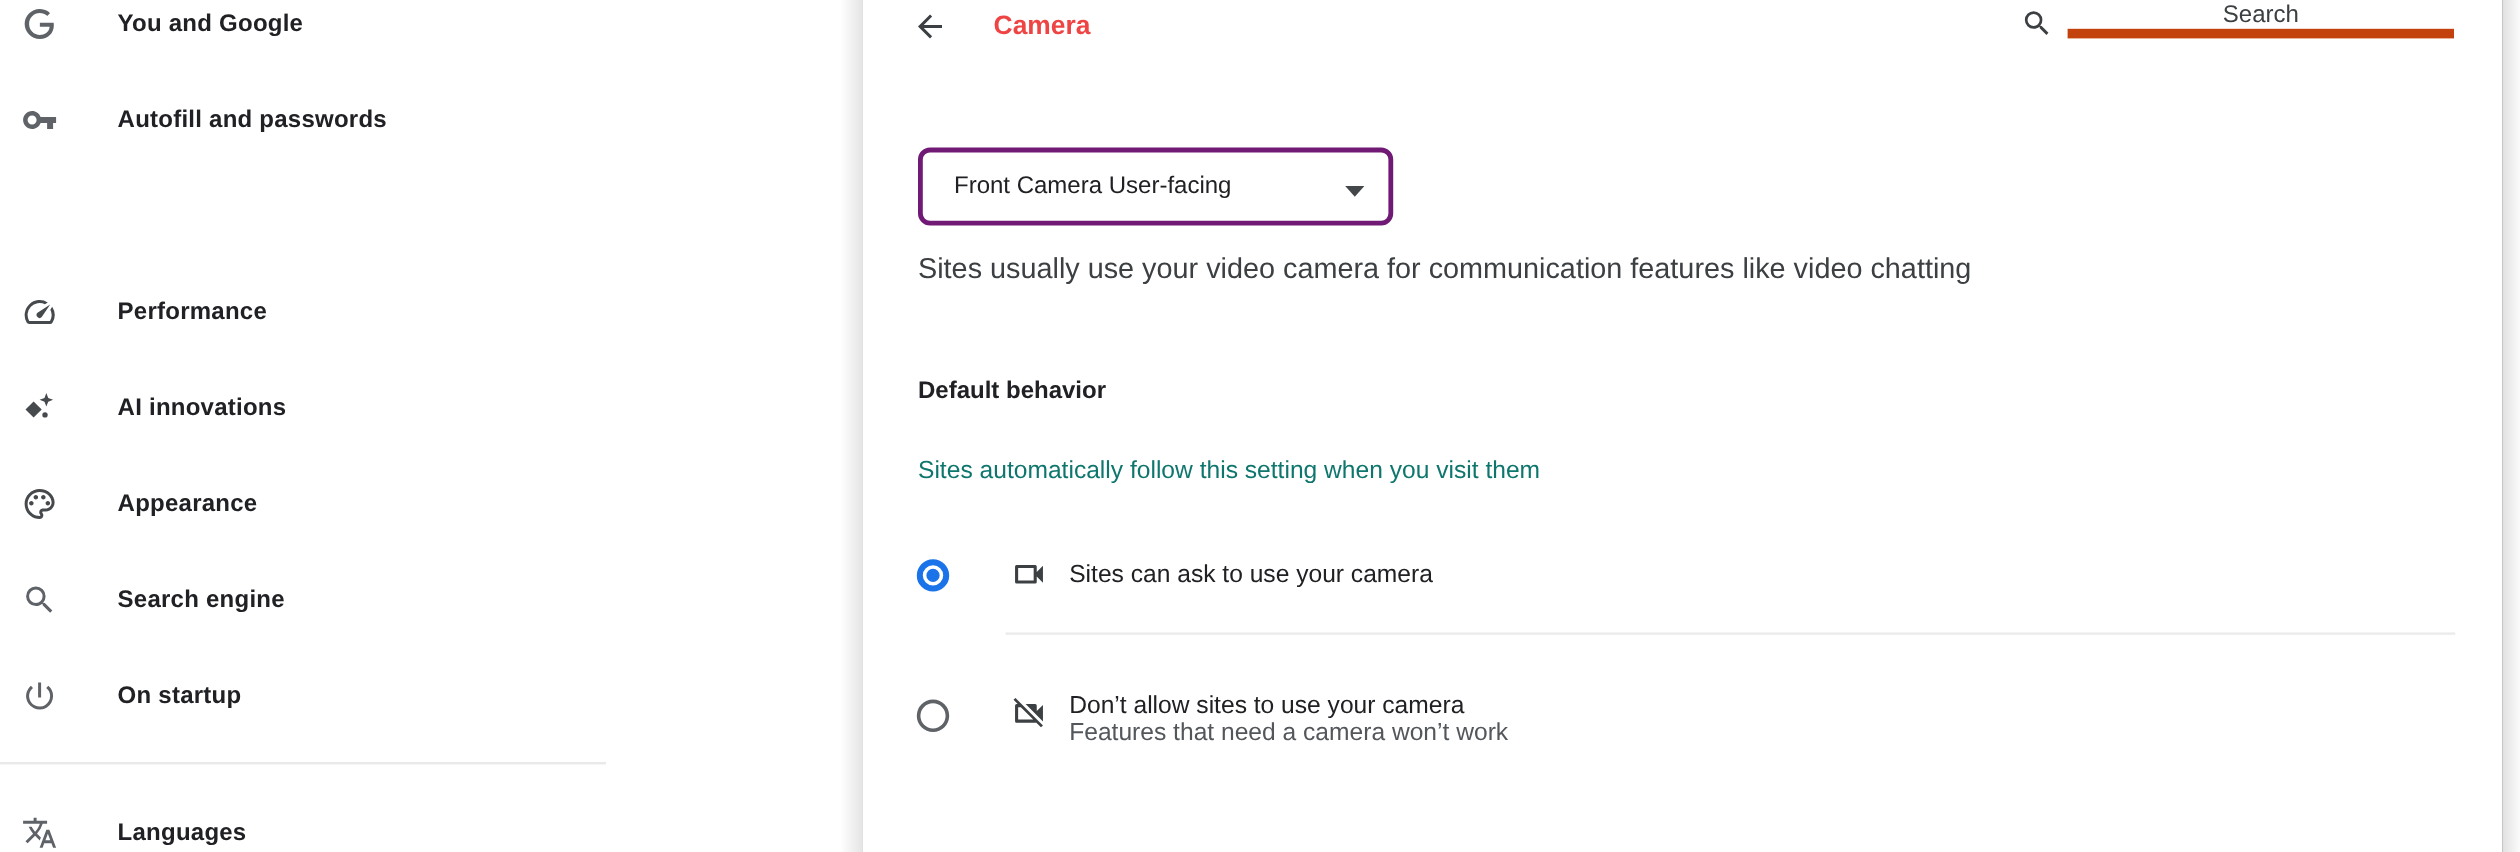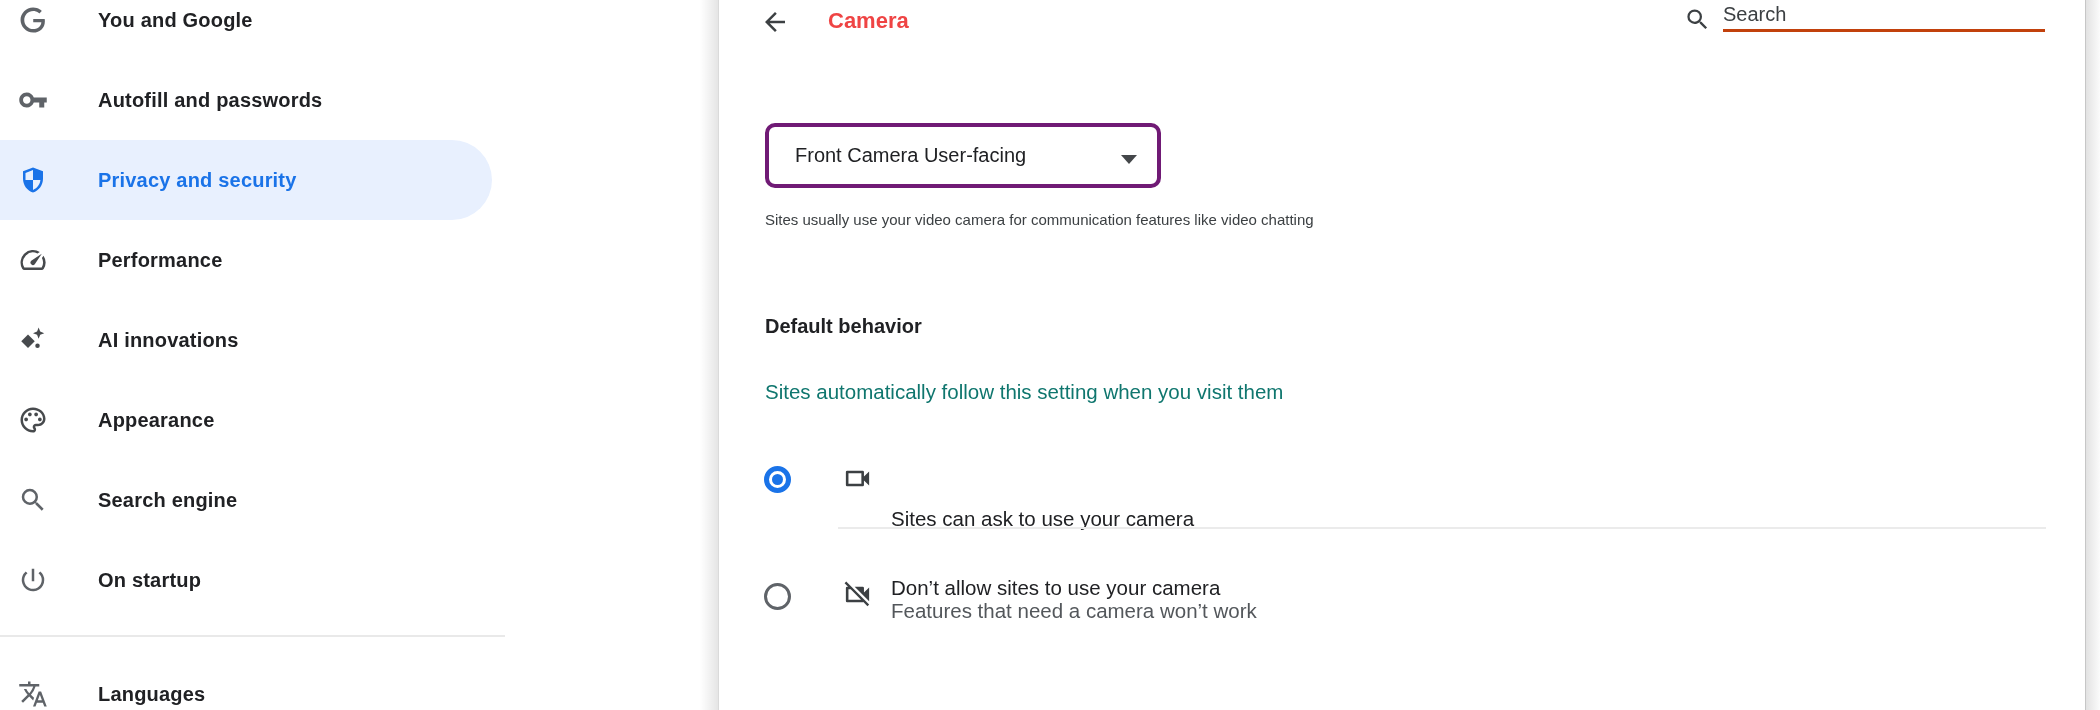--- a/index.html
+++ b/index.html
@@ -34,52 +34,52 @@
   .back-btn { position:absolute; left:758px; top:5px; width:34px; height:34px; cursor:pointer;
               display:flex; align-items:center; justify-content:center; }
   .page-title { position:absolute; left:828px; top:8px; font-size:22px; font-weight:bold; color:#ef4444; }
 
   
   .search-wrap { position:absolute; left:1680px; top:0; width:366px; height:40px; }
   .search-wrap .s-icon { position:absolute; left:4px; top:6px; width:27px; height:27px; }
   .search-input {
     position:absolute; left:43px; top:0; width:322px; height:32px;
     border:none; outline:none; background:transparent;
-    border-bottom:3px solid #c2410c;
-    font-family:"Liberation Sans", sans-serif; font-size:20px; color:#202124;
+    border-bottom:8px solid #c2410c;
+    font-family:"Liberation Sans", sans-serif; font-size:20px; color:#202124;text-align:center;
   }
   .search-input::placeholder { color:#3c4043; opacity:1; }
 
   
   .device-select {
     position:absolute; left:765px; top:123px; width:396px; height:65px;
     border:4px solid #701a75; border-radius:10px; background:#fff; cursor:pointer;
     display:flex; align-items:center;
   }
   .device-select .sel-text { margin-left:26px; font-size:20px; color:#202124; }
   .device-select .caret {
     position:absolute; right:20px; top:28px; width:0; height:0;
     border-left:8px solid transparent; border-right:8px solid transparent;
     border-top:9px solid #44474a;
   }
-  .device-caption { position:absolute; left:765px; top:211px; font-size:15px; color:#3c4043;text-align:center; }
+  .device-caption { position:absolute; left:765px; top:211px; font-size:24px; color:#3c4043;text-align:center; }
 
   .section-heading { position:absolute; left:765px; top:315px; font-size:20px; font-weight:bold; color:#202124; }
   .section-sub { position:absolute; left:765px; top:380px; font-size:20.5px; color:#0f766e; }
 
   
   .radio { position:absolute; left:764px; width:27px; height:27px; border-radius:50%; cursor:pointer; }
   .radio.on { top:466px; border:5px solid #1a73e8; }
   .radio.on .dot { position:absolute; left:50%; top:50%; width:11px; height:11px; margin:-5.5px 0 0 -5.5px;
                    border-radius:50%; background:#1a73e8; }
   .radio.off { top:583px; border:3px solid #5f6368; }
 
   .opt-icon1 { position:absolute; left:842px; top:463px; width:31px; height:31px; }
   .opt-icon2 { position:absolute; left:842px; top:579px; width:31px; height:31px; }
-  .opt-label1 { position:absolute; left:891px; top:467px; font-size:20.5px; color:#202124; cursor:pointer;margin-top:40px; }
+  .opt-label1 { position:absolute; left:891px; top:467px; font-size:20.5px; color:#202124; cursor:pointer; }
   .opt-label2 { position:absolute; left:891px; top:559px; font-size:20.5px; color:#202124; cursor:pointer;margin-top:17px; }
   .opt-sub2   { position:absolute; left:891px; top:599px; font-size:20.5px; color:#53575b; }
   .opt-divider { position:absolute; left:838px; top:527px; width:1208px; height:2px; background:#ebebeb; }
 
   
   .scrollbar {
     position:absolute; left:2085px; top:0; width:15px; height:710px;
     background:linear-gradient(to right, #e2e2e2, #fbfbfb);
     border-left:1px solid #c6c6c6; cursor:pointer;
   }
@@ -102,28 +102,20 @@
 
   <div class="nav-row r1">
     <span class="nav-icon">
       <svg viewBox="0 0 24 24" width="30" height="30">
           <path fill="#5f6368" d="M12.65 10C11.83 7.67 9.61 6 7 6c-3.31 0-6 2.69-6 6s2.69 6 6 6c2.61 0 4.83-1.67 5.65-4H17v4h4v-4h2v-4H12.65zM7 15c-1.65 0-3-1.35-3-3s1.35-3 3-3 3 1.35 3 3-1.35 3-3 3z"></path>
         </svg>
     </span>
     <span class="nav-label">Autofill and passwords</span>
   </div>
 
-  <div class="nav-row r2 selected">
-    <span class="nav-icon">
-      <svg viewBox="0 0 24 24" width="30" height="30">
-          <path fill="#1a73e8" d="M12 2L4 5v6.09c0 5.05 3.41 9.76 8 10.91 4.59-1.15 8-5.86 8-10.91V5l-8-3zm6 9.09c0 4-2.55 7.7-6 8.83V12H6V6.3l6-2.25V12h6v-.91z"></path>
-        </svg>
-    </span>
-    <span class="nav-label">Privacy and security</span>
-  </div>
 
   <div class="nav-row r4">
     <span class="nav-icon">
       <svg viewBox="0 0 24 24" width="30" height="30" fill="#474a4d">
         <path d="M8 7.6l5.4 5.4L8 18.4 2.6 13 8 7.6z"></path>
         <path d="M16.5 2l1.25 3.25L21 6.5l-3.25 1.25L16.5 11l-1.25-3.25L12 6.5l3.25-1.25L16.5 2z"></path>
         <circle cx="15.6" cy="16.6" r="1.8"></circle>
       </svg>
     </span>
     <span class="nav-label">AI innovations</span>

